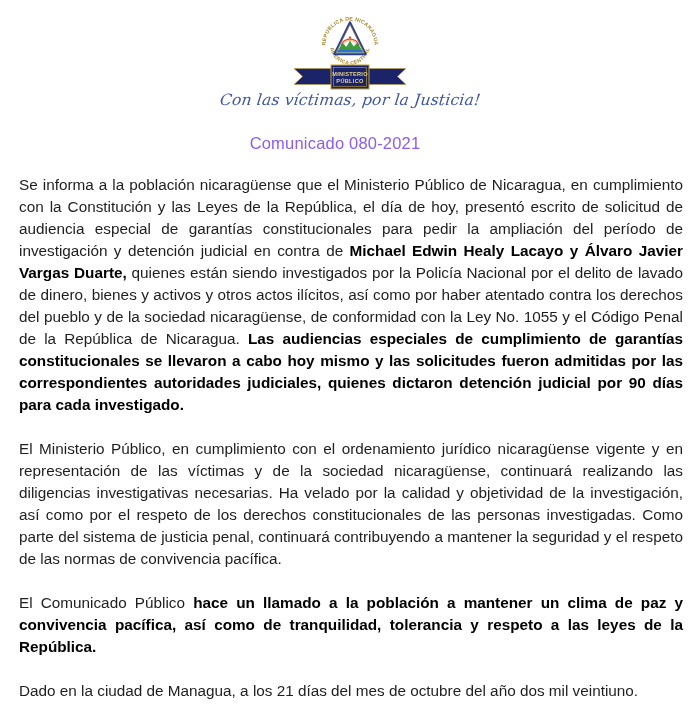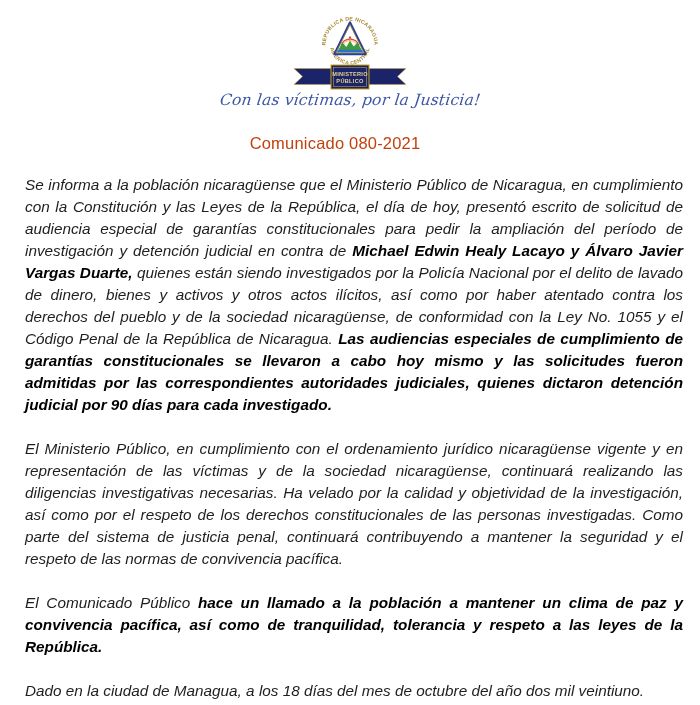--- a/index.html
+++ b/index.html
@@ -28,34 +28,34 @@
     transform: skewX(-7deg);
     letter-spacing: 0.2px;
     white-space: nowrap;
   }
 
   
   .doc-title {
     text-align: center;
     font-size: 16.5px;
     font-weight: 400;
-    color: #c2410c;
+    color: #8b5cf6;
     margin: 25px 30px 0 0;
     letter-spacing: 0.2px;
   }
 
   
   .content {
     margin: 21px 17px 0 17px;
     font-size: 15.3px;
     line-height: 22px;
     text-align: justify;
     color: #1E1E1E;
   }
-  .content p { margin: 0 0 22px 8px; font-style: italic; }
+  .content p { margin: 0 0 22px 2px; }
   .content p.last { margin-bottom: 0; }
   .content strong { font-weight: bold; color: #000; }
 </style>
 </head>
 <body>
 
 <div class="page">
 
   <header class="logo-block">
 
@@ -102,16 +102,16 @@
 
   <h1 class="doc-title">Comunicado 080-2021</h1>
 
   <main class="content">
     <p><span>Se informa a la población nicaragüense que el Ministerio Público de Nicaragua, en cumplimiento con la Constitución y las Leyes de la República, el día de hoy, presentó escrito de solicitud de audiencia especial de garantías constitucionales para pedir la ampliación del período de investigación y detención judicial en contra de </span><strong>Michael Edwin Healy Lacayo y Álvaro Javier Vargas Duarte,</strong><span> quienes están siendo investigados por la Policía Nacional por el delito de lavado de dinero, bienes y activos y otros actos ilícitos, así como por haber atentado contra los derechos del pueblo y de la sociedad nicaragüense, de conformidad con la Ley No. 1055 y el Código Penal de la República de Nicaragua. </span><strong>Las audiencias especiales de cumplimiento de garantías constitucionales se llevaron a cabo hoy mismo y las solicitudes fueron admitidas por las correspondientes autoridades judiciales, quienes dictaron detención judicial por 90 días para cada investigado.</strong></p>
 
     <p><span>El Ministerio Público, en cumplimiento con el ordenamiento jurídico nicaragüense vigente y en representación de las víctimas y de la sociedad nicaragüense, continuará realizando las diligencias investigativas necesarias. Ha velado por la calidad y objetividad de la investigación, así como por el respeto de los derechos constitucionales de las personas investigadas. Como parte del sistema de justicia penal, continuará contribuyendo a mantener la seguridad y el respeto de las normas de convivencia pacífica.</span></p>
 
     <p><span>El Comunicado Público </span><strong>hace un llamado a la población a mantener un clima de paz y convivencia pacífica, así como de tranquilidad, tolerancia y respeto a las leyes de la República.</strong></p>
 
-    <p class="last"><span>Dado en la ciudad de Managua, a los 18 días del mes de octubre del año dos mil veintiuno.</span></p>
+    <p class="last"><span>Dado en la ciudad de Managua, a los 21 días del mes de octubre del año dos mil veintiuno.</span></p>
   </main>
 
 </div>
 
 </body></html>

